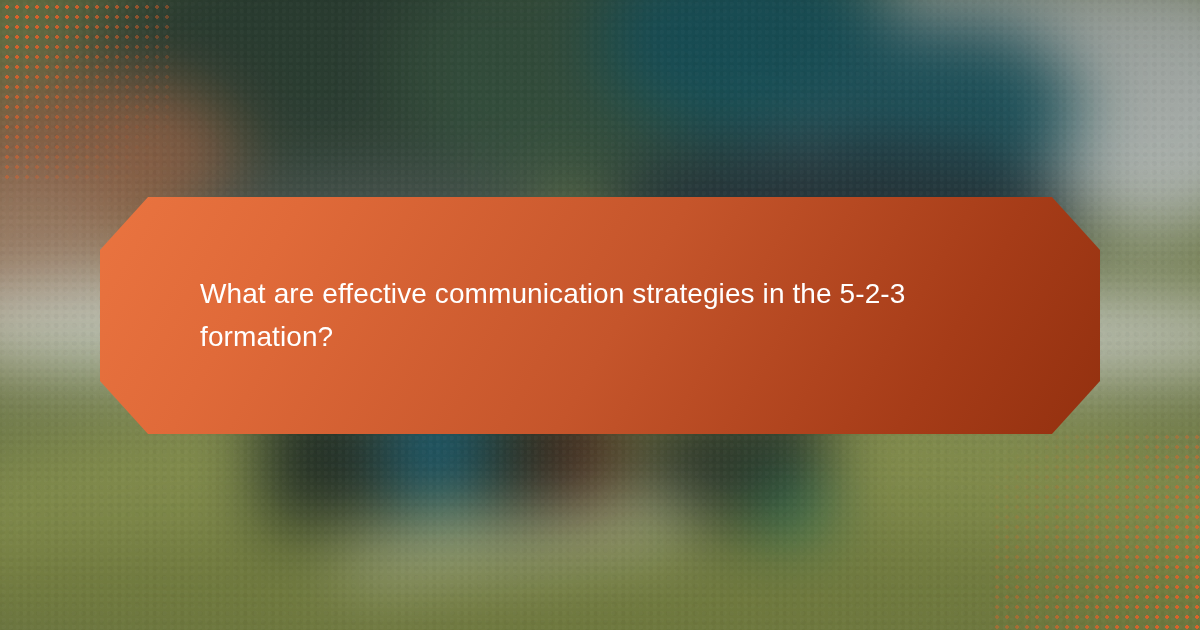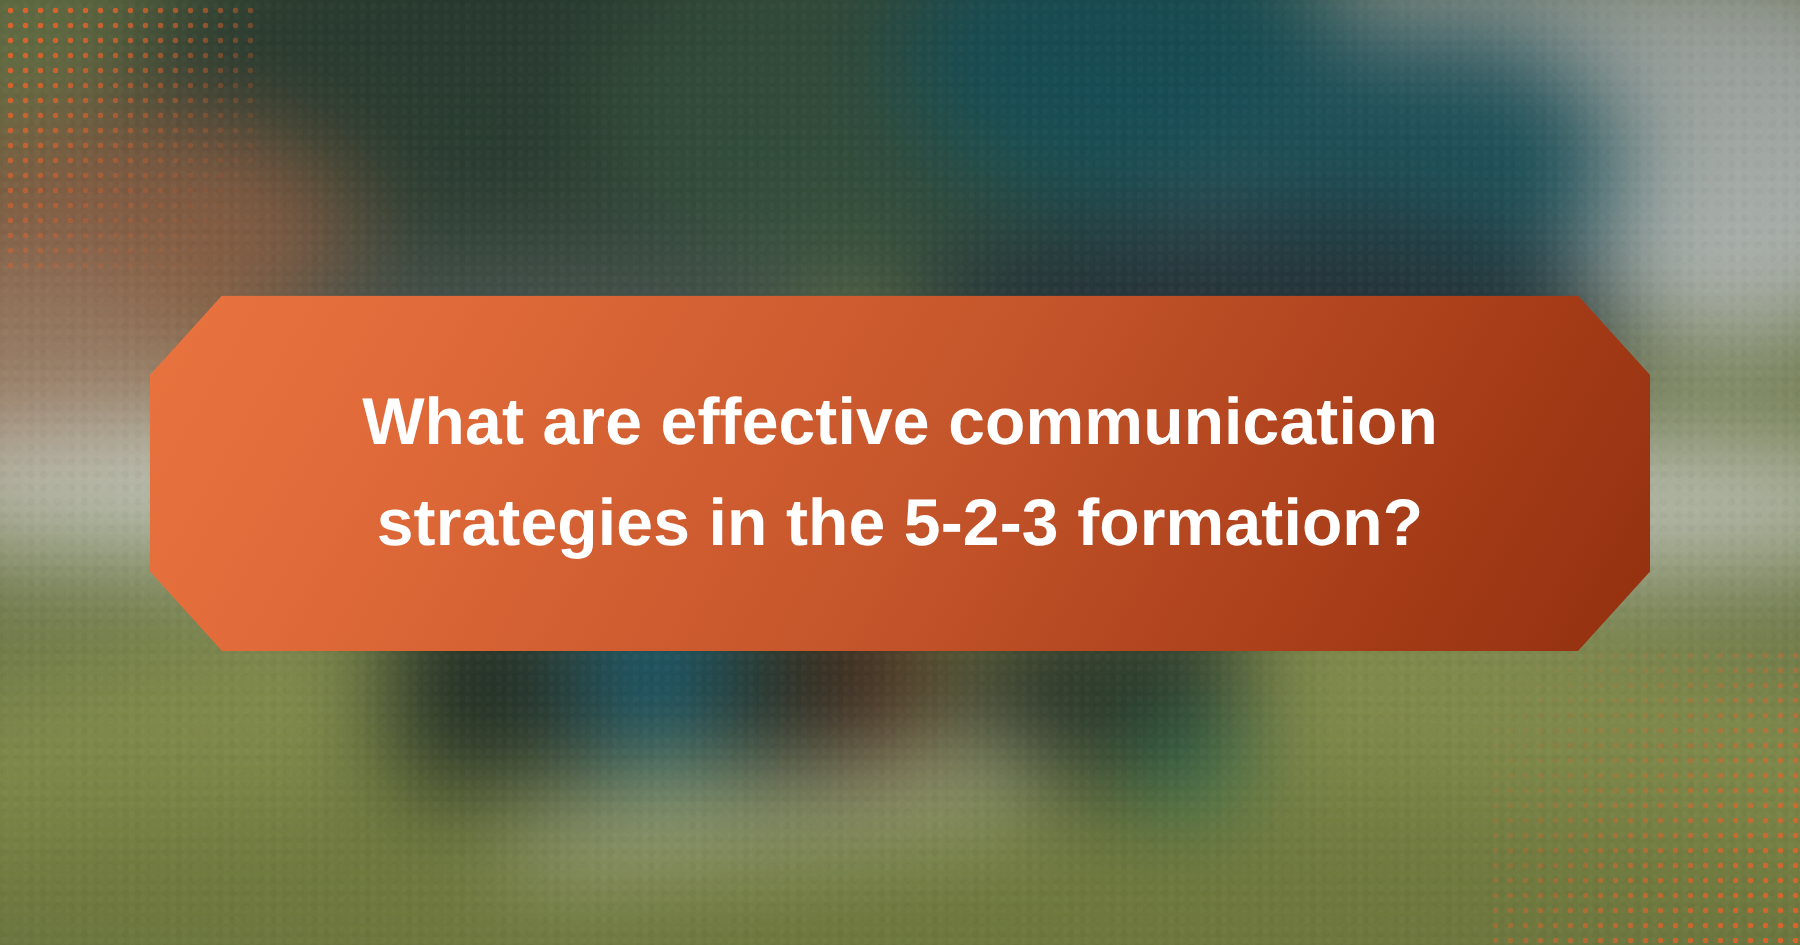--- a/index.html
+++ b/index.html
@@ -107,24 +107,23 @@
     display: flex;
     align-items: center;
     justify-content: center;
     box-sizing: border-box;
     padding: 0 70px;
   }
 
   #headline {
     margin: 0;
     color: #ffffff;
-    font-size: 44px;
-    font-weight: 700;
+    font-size: 28px;
+    font-weight: 400;
     line-height: 1.52;
-    text-align: center;
     letter-spacing: 0.1px;
     max-width: 800px;
     text-rendering: optimizeLegibility;
   }
 </style>
 </head>
 <body>
 
 <div id="card">
 

